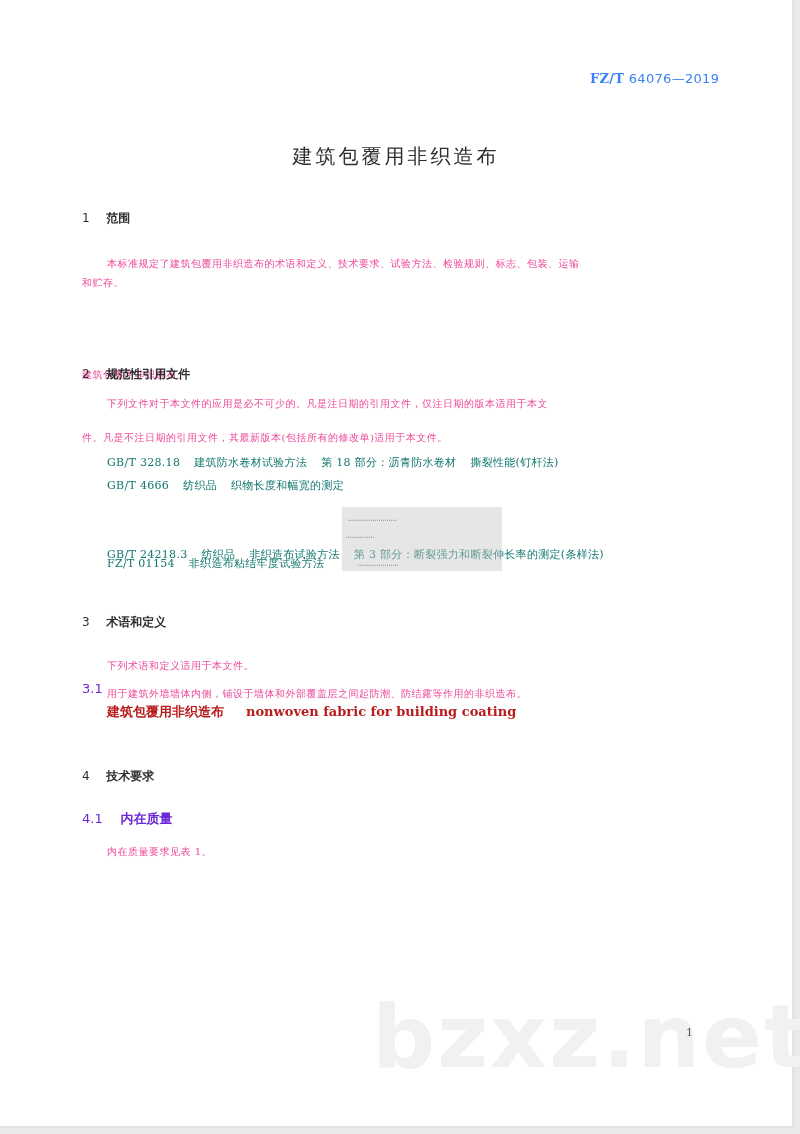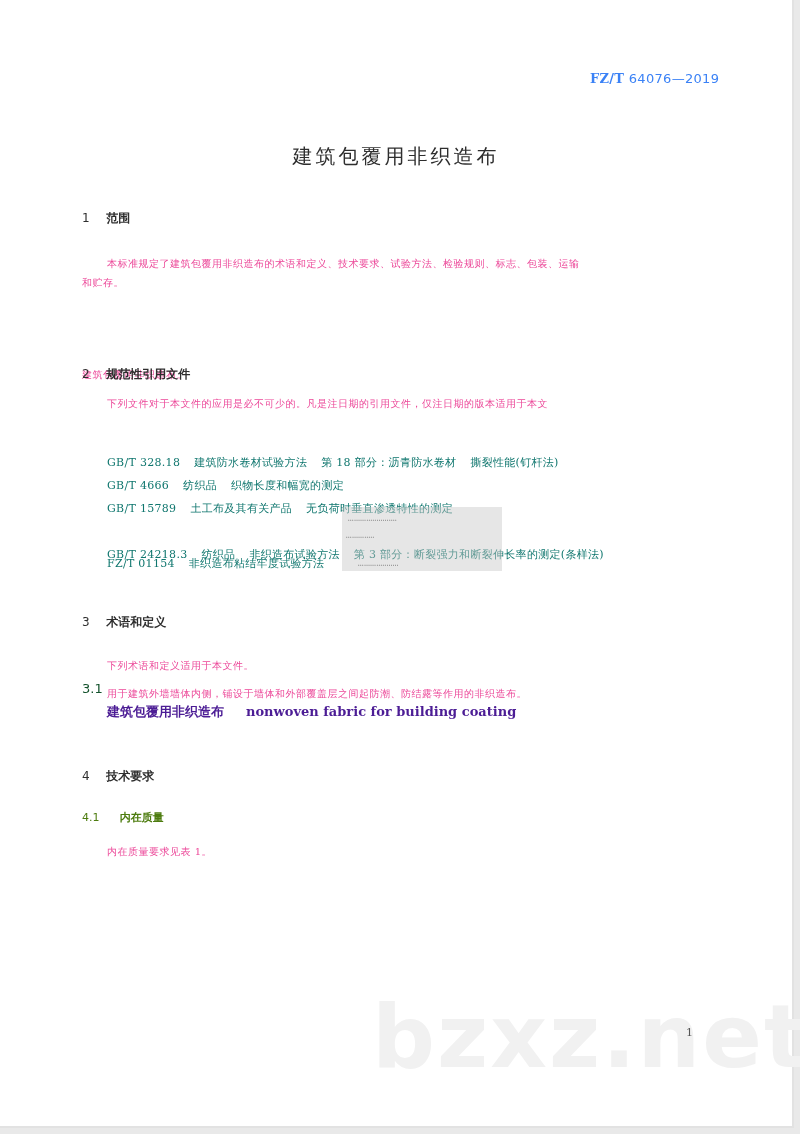--- a/index.html
+++ b/index.html
@@ -10,30 +10,30 @@
     .page {
       position: absolute; left: 0; top: 0; width: 792px; height: 1126px;
       background: #ffffff; border-right: 2px solid #e2e2e2; border-bottom: 2px solid #e2e2e2;
     }
     .abs { position: absolute; white-space: nowrap; }
     .std-code { left: 590px; top: 71px; font-size: 13px; color: #3b82f6; font-family: "DejaVu Sans", sans-serif; letter-spacing: 0.3px; }
     .std-code .prefix { font-family: "DejaVu Serif", serif; font-weight: bold; }
     .doc-title { left: 0; width: 792px; top: 143px; text-align: center; font-size: 20px; font-family: "DejaVu Sans", sans-serif; letter-spacing: 3px; color: #2e2e2e; }
     .h1 { left: 82px; font-size: 12px; font-family: "DejaVu Sans", sans-serif; font-weight: bold; color: #2e2e2e; }
     .h1 .num { font-weight: normal; display: inline-block; width: 20px; }
-    .h2 { left: 82px; font-size: 11px; font-family: "DejaVu Sans", sans-serif; font-weight: bold; color: #4d7c0f; }
+    .h2 { left: 82px; font-size: 13px; font-family: "DejaVu Sans", sans-serif; font-weight: bold; color: #6d28d9; }
     .h2 .num { font-weight: normal; display: inline-block; width: 34px; }
     .p { font-size: 10px; color: #ec4899; letter-spacing: 0.5px; }
     .indent { left: 107px; }
     .flush { left: 82px; }
     .ref { left: 107px; font-size: 11px; color: #0f766e; letter-spacing: 0.3px; }
     .ref .code { display: inline-block; margin-right: 14px; }
     .ref .part { display: inline-block; margin-right: 14px; }
-    .term-num { left: 82px; font-size: 13px; font-family: "DejaVu Sans", sans-serif; color: #14532d; }
-    .term { left: 107px; font-size: 13px; color: #4c1d95; }
+    .term-num { left: 82px; font-size: 13px; font-family: "DejaVu Sans", sans-serif; color: #6d28d9; }
+    .term { left: 107px; font-size: 13px; color: #b91c1c; }
     .term .zh { font-family: "DejaVu Sans", sans-serif; font-weight: bold; margin-right: 22px; }
     .term .en { font-family: "DejaVu Serif", serif; font-weight: bold; }
     .overlay {
       position: absolute; left: 342px; top: 507px; width: 160px; height: 64px;
       background: rgba(200,200,200,0.45);
     }
     .overlay .garble { position: absolute; font-size: 5px; color: #666; font-family: "DejaVu Sans", sans-serif; white-space: nowrap; letter-spacing: 0.5px; }
     .watermark {
       left: 372px; top: 985px; font-family: "DejaVu Sans", sans-serif; font-weight: bold;
       font-size: 88px; color: #f1f1f1; letter-spacing: 2px;
@@ -58,29 +58,27 @@
   </div>
   <div class="abs p indent" style="top:257px;">本标准规定了建筑包覆用非织造布的术语和定义、技术要求、试验方法、检验规则、标志、包装、运输</div>
   <div class="abs p flush" style="top:276px;">和贮存。</div>
   <div class="abs p flush" style="top:320px;margin-top:48px;">建筑包覆用非织造布。</div>
 
   <div class="abs h1" style="top:366px;">
     <span class="num">2</span>
     <span>规范性引用文件</span>
   </div>
   <div class="abs p indent" style="top:389px;margin-top:8px;">下列文件对于本文件的应用是必不可少的。凡是注日期的引用文件，仅注日期的版本适用于本文</div>
+  <div class="abs p flush" style="top:431px;">件。凡是不注日期的引用文件，其最新版本(包括所有的修改单)适用于本文件。</div>
 
   <div class="abs ref" style="top:455px;">
     <span class="code">GB/T 328.18</span><span class="part">建筑防水卷材试验方法</span><span class="part">第 18 部分：沥青防水卷材</span><span>撕裂性能(钉杆法)</span>
   </div>
   <div class="abs ref" style="top:478px;">
     <span class="code">GB/T 4666</span><span class="part">纺织品</span><span>织物长度和幅宽的测定</span>
-  </div>
-  <div class="abs ref" style="top:501px;">
-    <span class="code">GB/T 15789</span><span class="part">土工布及其有关产品</span><span>无负荷时垂直渗透特性的测定</span>
   </div>
   <div class="abs ref" style="top:547px;">
     <span class="code">GB/T 24218.3</span><span class="part">纺织品</span><span class="part">非织造布试验方法</span><span>第 3 部分：断裂强力和断裂伸长率的测定(条样法)</span>
   </div>
   <div class="abs ref" style="top:556px;">
     <span class="code">FZ/T 01154</span><span>非织造布粘结牢度试验方法</span>
   </div>
 
   <div class="overlay">
     <div class="garble" style="left:6px; top:10px;">ꞏꞏꞏꞏꞏꞏꞏꞏꞏꞏꞏꞏꞏꞏꞏꞏꞏꞏꞏꞏꞏꞏꞏꞏ</div>

